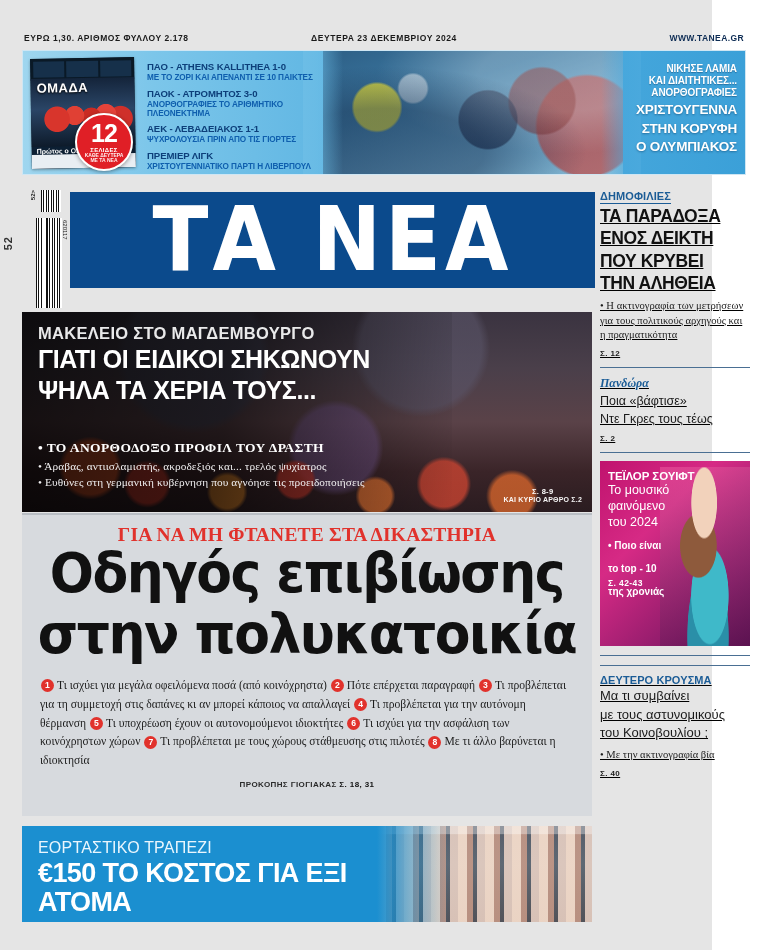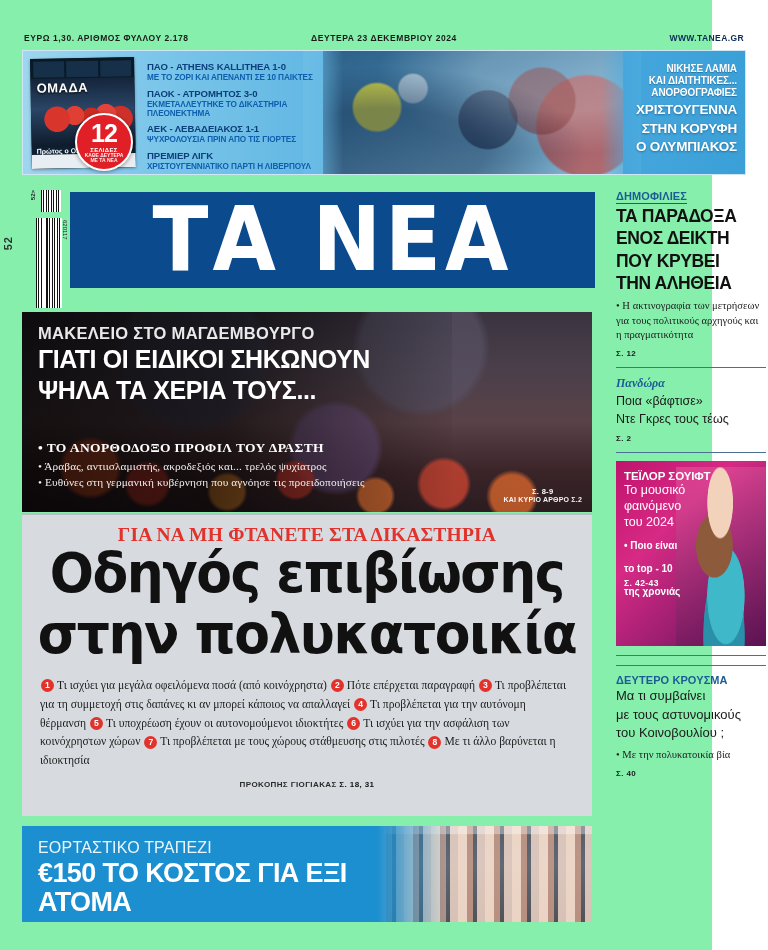--- a/index.html
+++ b/index.html
@@ -2,21 +2,21 @@
 <html lang="el"><head>
 <meta charset="utf-8">
 <style>
   * { box-sizing: border-box; margin: 0; padding: 0; }
   html, body {
     width: 768px; height: 950px;
     background: #ffffff;
     font-family: "Liberation Sans", sans-serif;
     overflow: hidden;
   }
-  .page { position: relative; width: 712px; height: 950px; background: #86efac; }
+  .page { position: relative; width: 712px; height: 950px; background: #e5e5e5; }
 
   
   .topbar {
     position: absolute; left: 0; top: 30px; width: 768px; height: 16px;
     display: flex; align-items: center; justify-content: space-between;
     padding: 0 24px;
     font-size: 8.5px; letter-spacing: .55px; color: #1a1a1a; font-weight: 700;
   }
   .topbar .center { position:absolute; left:0; right:0; text-align:center; }
   .topbar .left, .topbar .right { position: relative; z-index: 2; }
@@ -193,21 +193,21 @@
         rgba(120,80,70,.55) 15px 19px, rgba(235,205,190,.9) 19px 27px),
       linear-gradient(180deg,#2f6f96 0%, #3f86ab 40%, #24556f 100%);
   }
   .fest-photo:after { content:""; position:absolute; inset:0;
     background:linear-gradient(90deg,#1b8fd0 0%, rgba(27,143,208,.55) 14%, rgba(27,143,208,0) 34%); }
   .fest-txt { position:absolute; left:16px; top:13px; width:360px; z-index:3; }
   .f-kicker { font-size:16px; font-weight:500; color:#eaf6fd; letter-spacing:.2px; }
   .f-head { font-size:27px; font-weight:800; color:#fff; letter-spacing:-.6px; line-height:1.06; margin-top:2px; }
 
   
-  .sidebar { position:absolute; left:616px; top:186px; width:150px; }
+  .sidebar { position:absolute; left:600px; top:186px; width:150px;text-decoration:underline; }
   .sb-sec { margin-bottom:8px; }
   .sb-hr { border:0; border-top:1.3px solid #4a6f93; margin:9px 0 8px 0; }
   .sb-k-blue { font-size:11px; font-weight:800; color:#1b5c96; letter-spacing:.1px; }
   .sb-k-blue.u { border-bottom:1.6px solid #1b5c96; display:inline-block; padding-bottom:1px; }
   .sb-head {
     font-size:17.5px; font-weight:800; color:#111; line-height:1.1;
     letter-spacing:-.4px; margin-top:3px;
   }
   .sb-body { font-family:"Liberation Serif", serif; font-size:10.6px; color:#1c1c1c;
              line-height:1.38; margin-top:6px; }
@@ -268,21 +268,21 @@
       <span class="t3">ΜΕ ΤΑ ΝΕΑ</span>
     </div>
 
     <div class="results">
       <div class="res-row">
         <div class="res-score">ΠΑΟ - ATHENS KALLITHEA 1-0</div>
         <div class="res-sub">ΜΕ ΤΟ ΖΟΡΙ ΚΑΙ ΑΠΕΝΑΝΤΙ ΣΕ 10 ΠΑΙΚΤΕΣ</div>
       </div>
       <div class="res-row">
         <div class="res-score">ΠΑΟΚ - ΑΤΡΟΜΗΤΟΣ 3-0</div>
-        <div class="res-sub">ΕΚΜΕΤΑΛΛΕΥΤΗΚΕ ΤΟ ΔΙΚΑΣΤΗΡΙΑ ΠΛΕΟΝΕΚΤΗΜΑ</div>
+        <div class="res-sub">ΑΝΟΡΘΟΓΡΑΦΙΕΣ ΤΟ ΑΡΙΘΜΗΤΙΚΟ ΠΛΕΟΝΕΚΤΗΜΑ</div>
       </div>
       <div class="res-row">
         <div class="res-score">ΑΕΚ - ΛΕΒΑΔΕΙΑΚΟΣ 1-1</div>
         <div class="res-sub">ΨΥΧΡΟΛΟΥΣΙΑ ΠΡΙΝ ΑΠΟ ΤΙΣ ΓΙΟΡΤΕΣ</div>
       </div>
       <div class="res-row">
         <div class="res-score">ΠΡΕΜΙΕΡ ΛΙΓΚ</div>
         <div class="res-sub">ΧΡΙΣΤΟΥΓΕΝΝΙΑΤΙΚΟ ΠΑΡΤΙ Η ΛΙΒΕΡΠΟΥΛ</div>
       </div>
     </div>
@@ -399,18 +399,18 @@
     <hr class="sb-hr">
 
 
     <hr class="sb-hr">
 
     <div class="sb-sec">
       <div class="sb-k-blue">ΔΕΥΤΕΡΟ ΚΡΟΥΣΜΑ</div>
       <div class="sb-sub">Μα τι συμβαίνει</div>
       <div class="sb-sub">με τους αστυνομικούς</div>
       <div class="sb-sub">του Κοινοβουλίου ;</div>
-      <div class="sb-body">• Με την πολυκατοικία βία</div>
+      <div class="sb-body">• Με την ακτινογραφία βία</div>
       <div class="sb-pg">Σ. 40</div>
     </div>
 
   </div>
 </div>
 
 </body></html>

